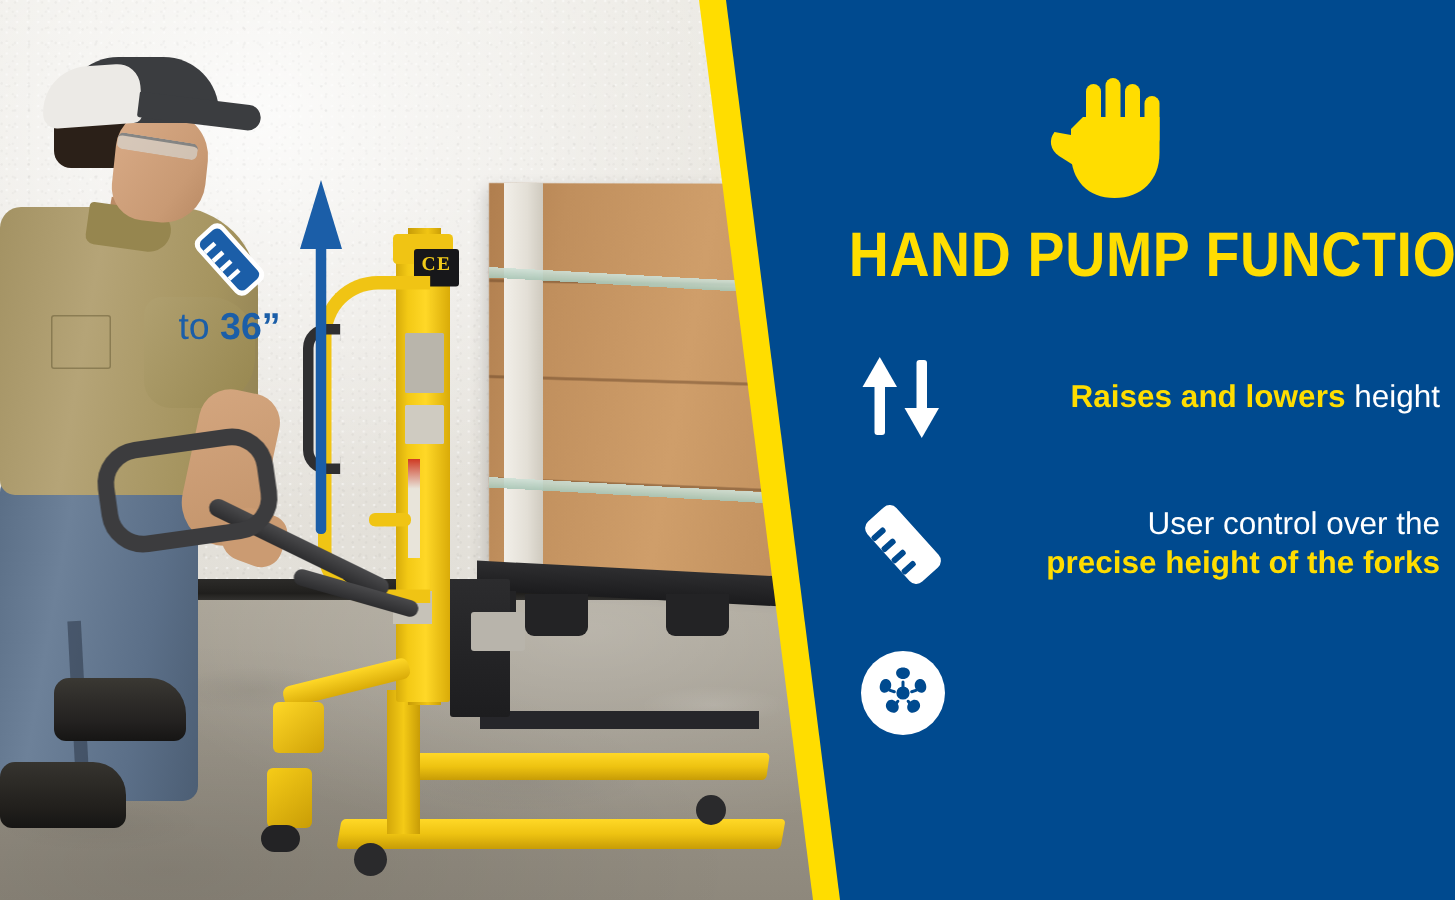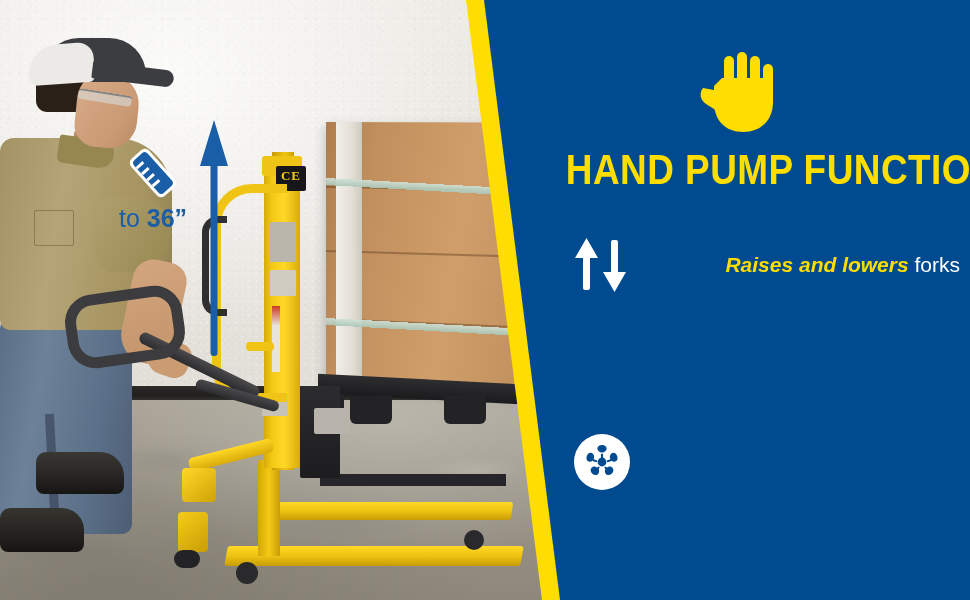--- a/index.html
+++ b/index.html
@@ -503,21 +503,20 @@
     text-align: right;
     padding-right: 10px;
     color: #ffffff;
     font-family: "Liberation Sans", sans-serif;
     font-size: 21px;
     line-height: 1.26;
   }
   .feature-text .hl {
     color: #FFDD00;
     font-weight: bold;
-    font-style: italic;
   }
   .feature-text .line { display: block; }
   .feature-text .reg { font-weight: normal; }
 
   .wheel-circle {
     width: 56px; height: 56px;
     background: #ffffff;
     border-radius: 50%;
     display: flex;
     align-items: center;
@@ -652,24 +651,43 @@
           <svg width="58" height="58" viewBox="0 0 58 58">
             <g fill="#ffffff">
               <rect x="10" y="18" width="7" height="36" rx="2"></rect>
               <path d="M13.5 2 L25 22 L2 22 Z"></path>
               <rect x="38" y="4" width="7" height="36" rx="2"></rect>
               <path d="M41.5 56 L53 36 L30 36 Z"></path>
             </g>
           </svg>
         </div>
         <div class="feature-text">
-          <span class="line"><span class="hl">Raises and lowers</span><span class="reg"> forks</span></span>
+          <span class="line"><span class="hl">Raises and lowers</span><span class="reg"> height</span></span>
         </div>
       </div>
 
+      <div class="feature f2">
+        <div class="feature-icon">
+          <svg width="62" height="62" viewBox="0 0 62 62">
+            <g transform="rotate(-42 31 31)" fill="#ffffff">
+              <rect x="18" y="4" width="26" height="54" rx="6"></rect>
+            </g>
+            <g transform="rotate(-42 31 31)" fill="#004A8F">
+              <rect x="18" y="13" width="11" height="4" rx="1.5"></rect>
+              <rect x="18" y="23" width="11" height="4" rx="1.5"></rect>
+              <rect x="18" y="33" width="11" height="4" rx="1.5"></rect>
+              <rect x="18" y="43" width="11" height="4" rx="1.5"></rect>
+            </g>
+          </svg>
+        </div>
+        <div class="feature-text">
+          <span class="line"><span class="reg">User control over the</span></span>
+          <span class="line"><span class="hl">precise height of the forks</span></span>
+        </div>
+      </div>
 
       <div class="feature f3">
         <div class="feature-icon">
           <div class="wheel-circle">
             <svg width="44" height="44" viewBox="0 0 44 44">
               <g fill="#004A8F">
                 <circle cx="22" cy="22" r="4.4"></circle>
                 <g>
                   <path d="M22 5 C24.6 5 26.6 6.4 26.6 8.6 C26.6 10.8 24.6 12.6 22 12.6 C19.4 12.6 17.4 10.8 17.4 8.6 C17.4 6.4 19.4 5 22 5 Z"></path>
                   <path d="M37.2 16 C38 18.5 37.4 20.9 35.3 21.6 C33.2 22.3 30.9 21 30.1 18.5 C29.3 16 30.3 13.6 32.4 12.9 C34.5 12.2 36.4 13.5 37.2 16 Z"></path>

